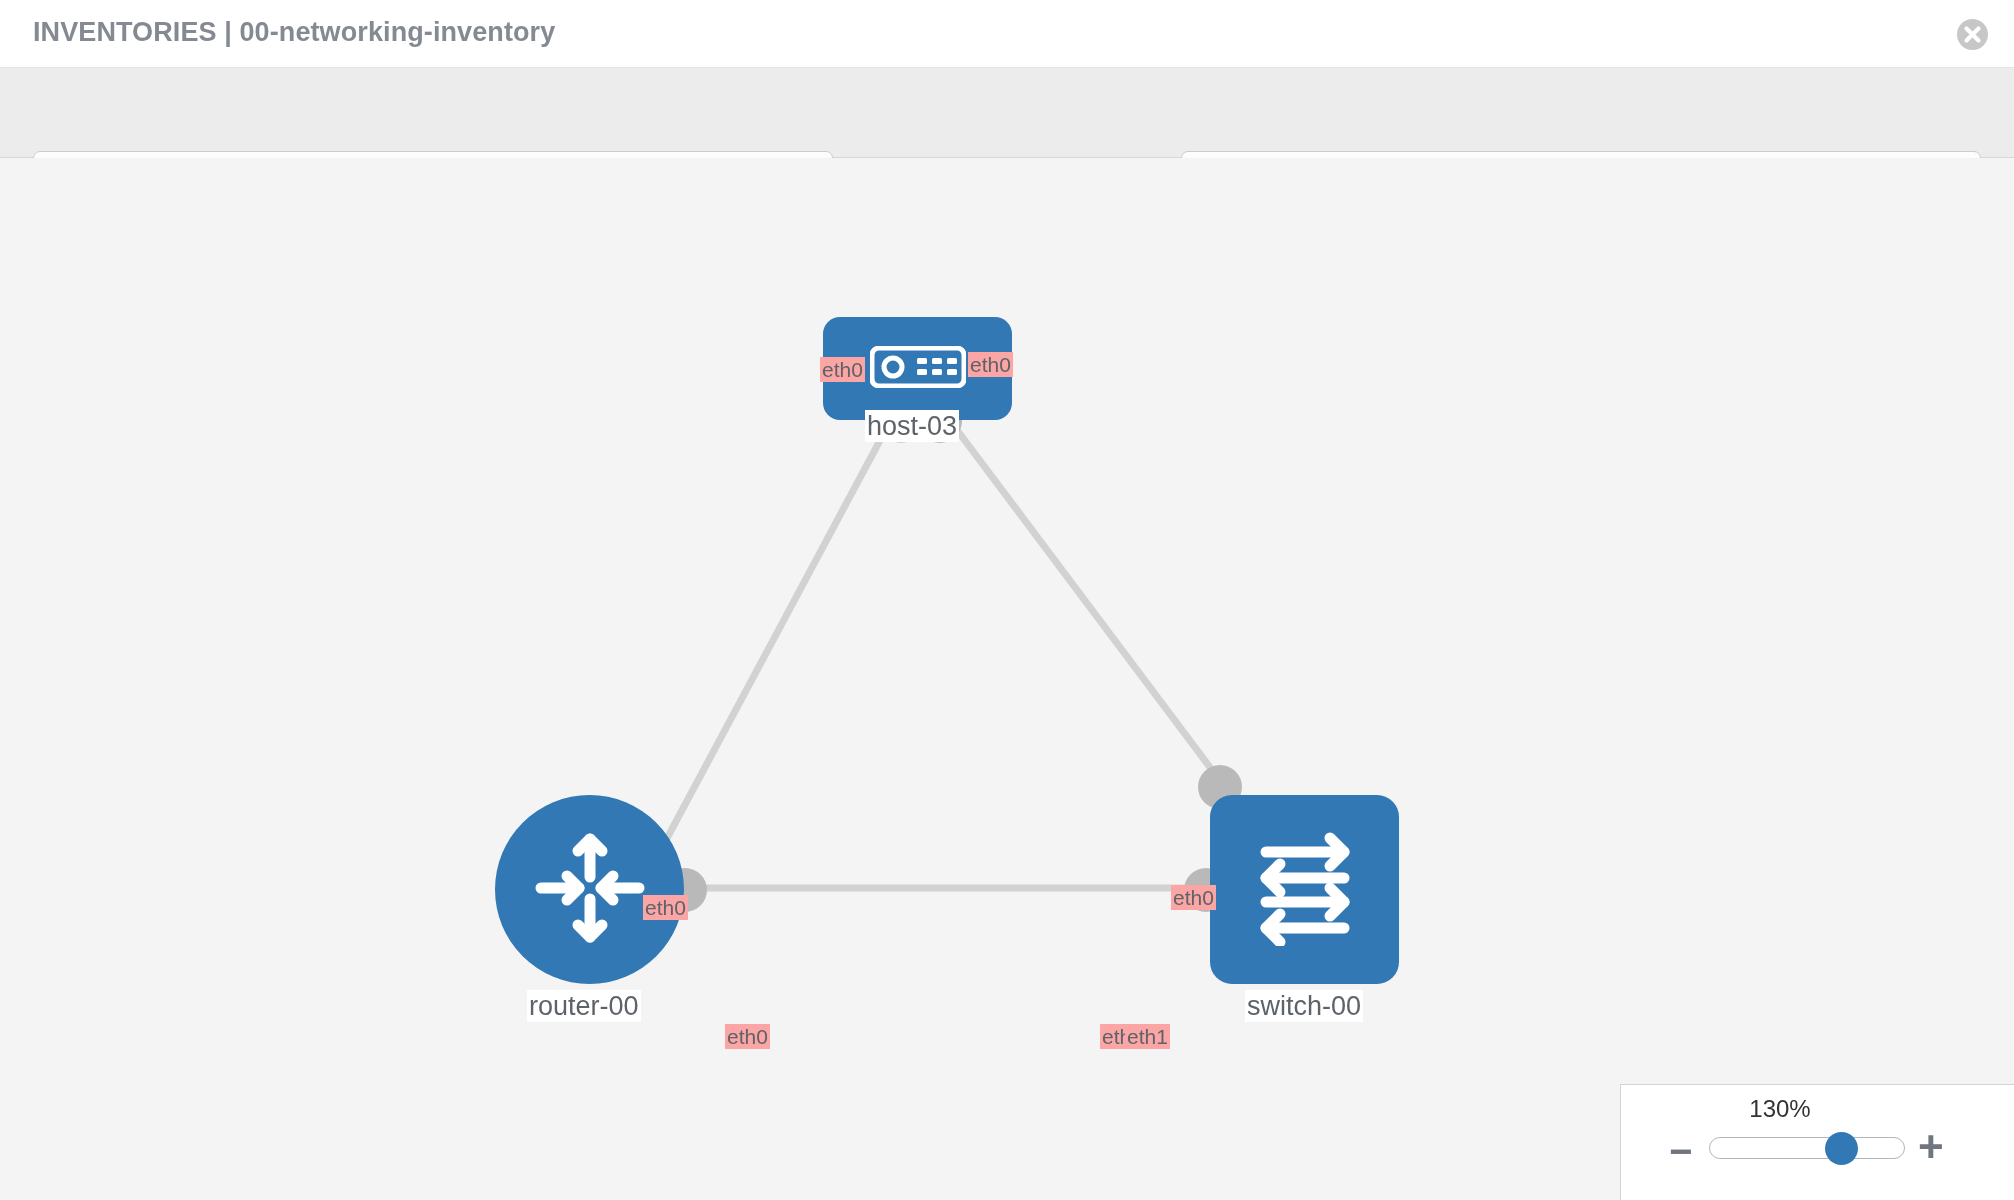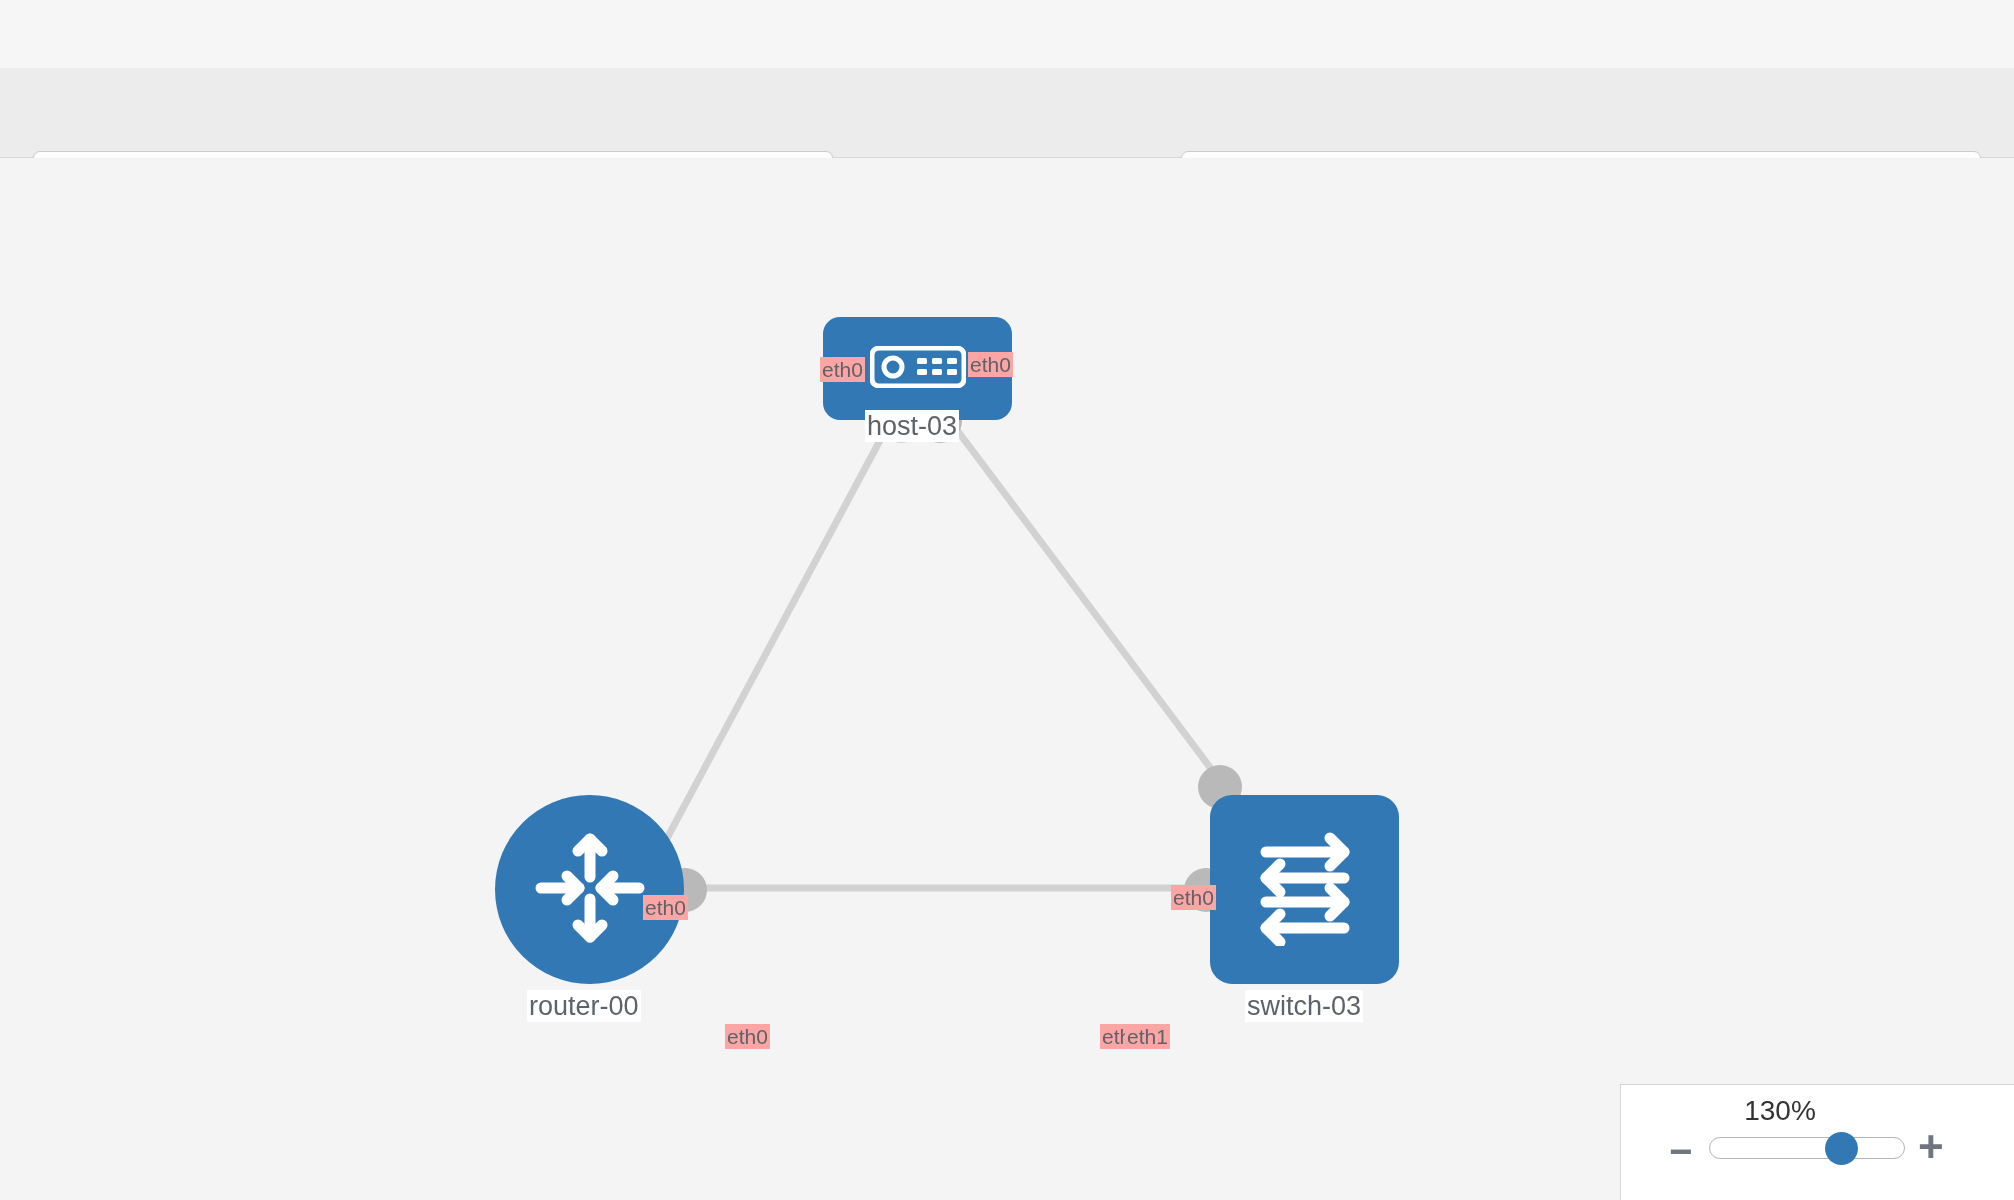--- a/index.html
+++ b/index.html
@@ -183,21 +183,21 @@
     width: 394px; height: 116px;
     background: #ffffff;
     border: 1px solid #d4d4d4;
     border-bottom: none;
     border-right: none;
   }
   .zoom-value {
     position: absolute;
     top: 10px; left: 0; width: 318px;
     text-align: center;
-    font-size: 28px;
+    font-size: 24px;
     color: #333333;
   }
   .zoom-minus, .zoom-plus {
     position: absolute;
     color: #6f7680;
     cursor: pointer;
     line-height: 1;
   }
   .zoom-minus {
     left: 48px; top: 46px;
@@ -223,20 +223,28 @@
     border-radius: 50%;
     background: #3178b4;
     cursor: pointer;
   }
 </style>
 </head>
 <body>
 
 <div id="app">
 
+  <div class="header">
+    <div class="header-title">INVENTORIES | 00-networking-inventory</div>
+    <div class="close-btn">
+      <svg width="31" height="31" viewBox="0 0 31 31">
+        <path d="M9.5 9.5 L21.5 21.5 M21.5 9.5 L9.5 21.5" stroke="#ffffff" stroke-width="4.2" stroke-linecap="round"></path>
+      </svg>
+    </div>
+  </div>
 
   <div class="toolbar">
 
     <div class="select-box" id="actions-select">
       <span class="sel-label">ACTIONS</span>
       <span class="caret"></span>
     </div>
 
     <div class="tool-icon" id="wrench-icon">
       <svg width="38" height="38" viewBox="0 0 38 38">
@@ -339,21 +347,21 @@
               <path d="M36 34 L22 48 L36 62"></path>
 
               <path d="M22 72 L100 72"></path>
               <path d="M86 58 L100 72 L86 86"></path>
               <path d="M100 98 L22 98"></path>
               <path d="M36 84 L22 98 L36 112"></path>
             </g>
           </svg>
         </span>
       </div>
-      <div class="node-label">switch-03</div>
+      <div class="node-label">switch-00</div>
     </div>
 
     <div class="iface-label" style="left:643px; top:737px;">eth0</div>
     <div class="iface-label" style="left:1171px; top:727px;">eth0</div>
 
     <div class="iface-label" style="left:725px; top:866px;">eth0</div>
     <div class="iface-label" style="left:1100px; top:866px;">eth0</div>
     <div class="iface-label" style="left:1125px; top:866px;">eth1</div>
 
   </div>

